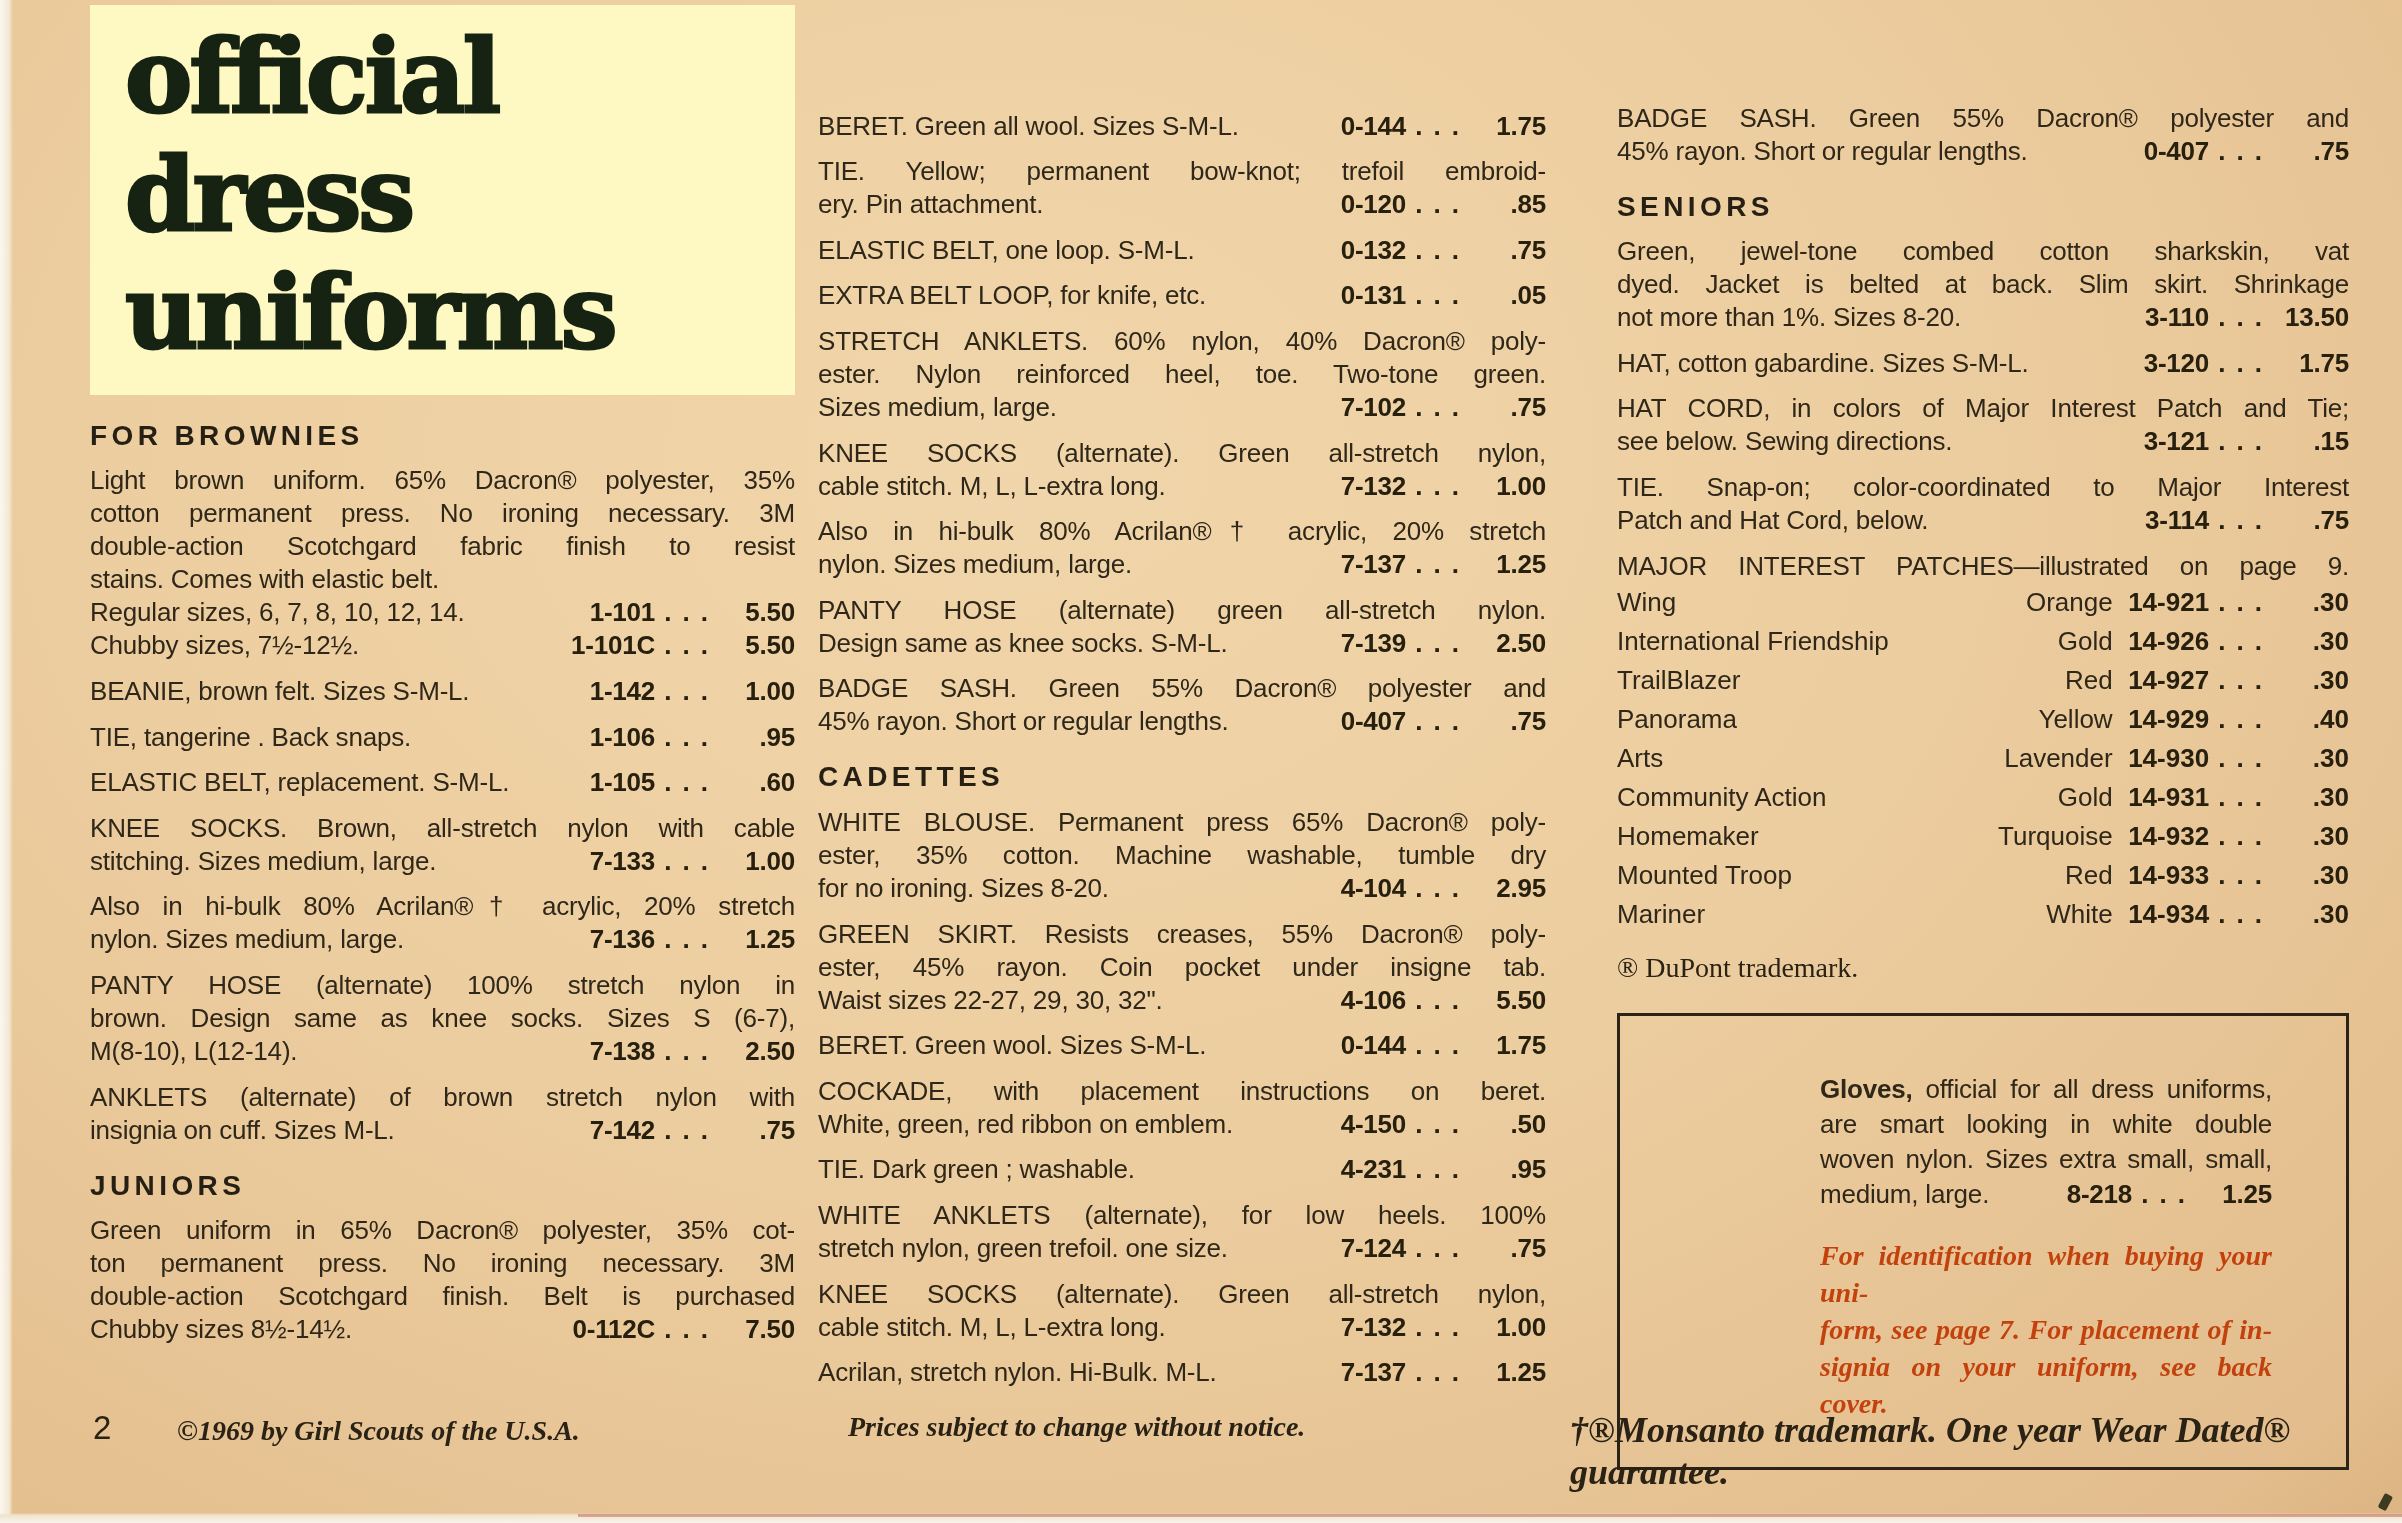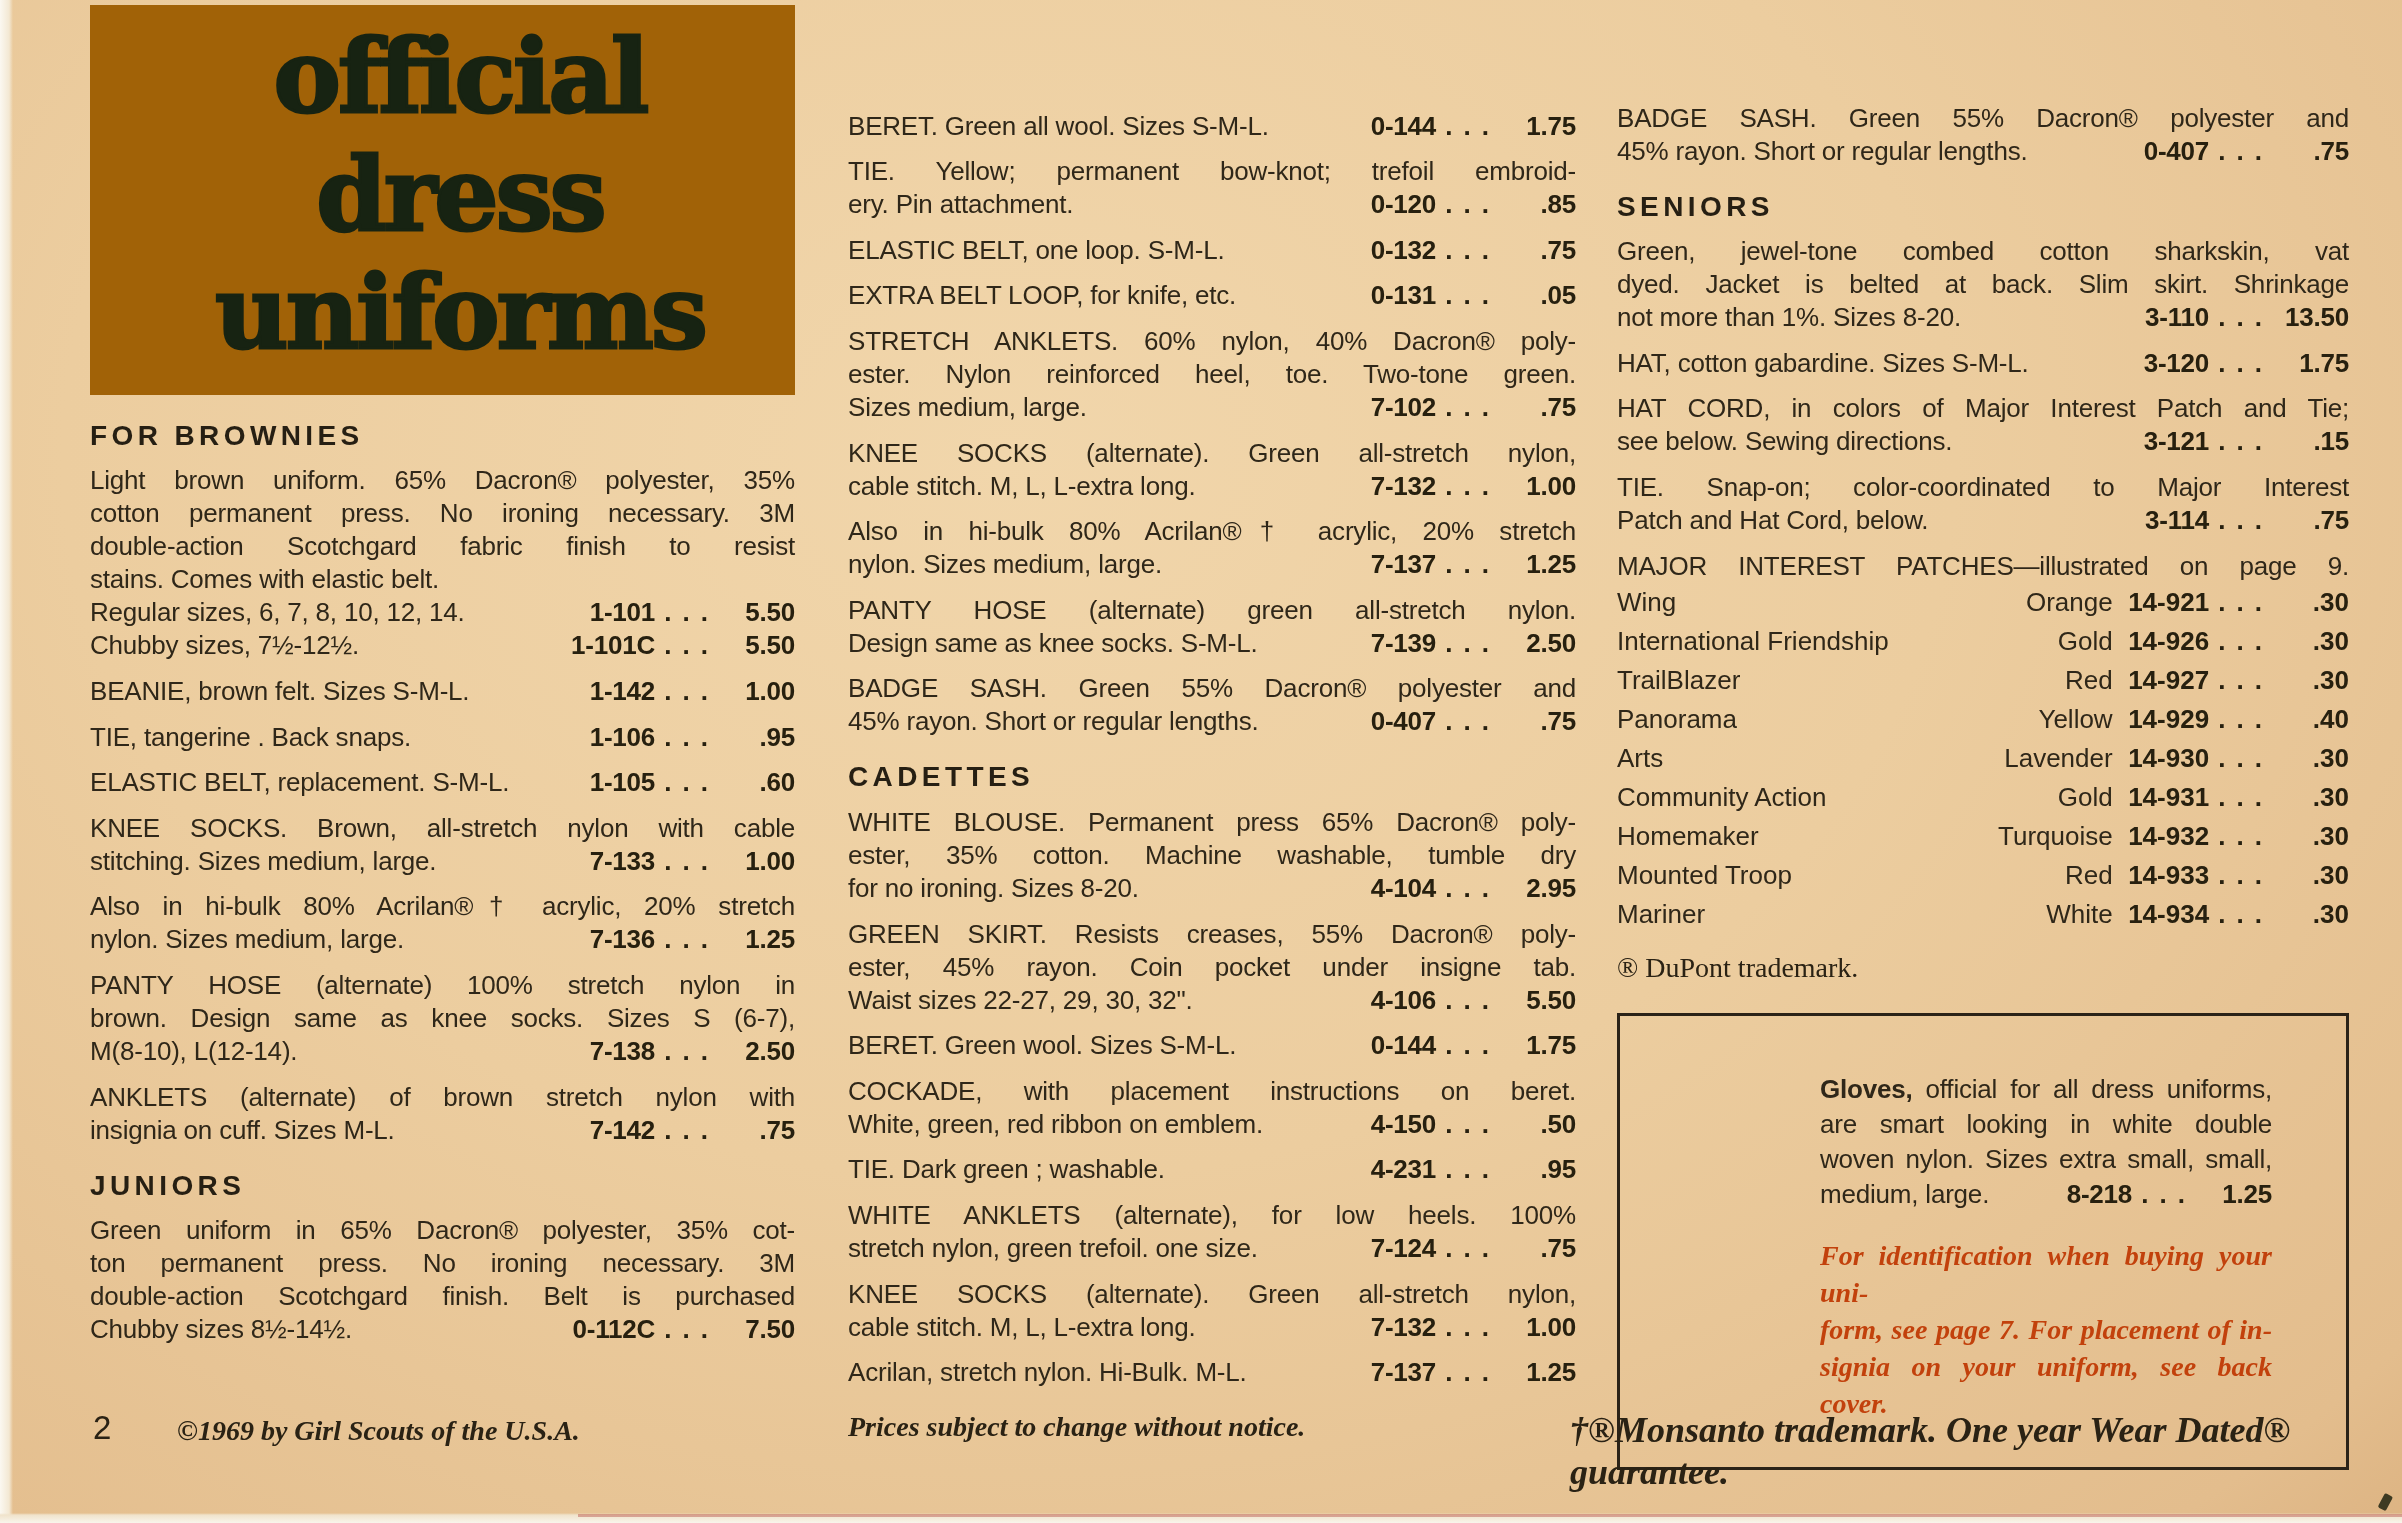--- a/index.html
+++ b/index.html
@@ -15,21 +15,21 @@
     background:linear-gradient(90deg,#fbf8f1 0%,#f3e8d3 70%,rgba(243,232,211,0) 100%);}
   .edge-bottom{position:absolute;left:0;bottom:0;width:100%;height:9.7px;
     background:linear-gradient(0deg,#f9f5ec 0%,#f0e3cb 80%,rgba(240,227,203,0) 100%);}
   .red-hairline{position:absolute;left:578px;bottom:5.8px;width:1824px;height:2.9px;
     background:rgba(178,62,54,.4);}
   .speck{position:absolute;right:13.6px;bottom:13.6px;width:8.7px;height:15.5px;
     background:#3d3a22;transform:rotate(28deg);border-radius:1.9px;}
 
   .col{position:absolute;top:0;box-sizing:border-box}
   #col-left{left:90px;width:705px;padding-top:4.9px}
-  #col-middle{left:848px;width:728px;padding-top:97px}
+  #col-middle{left:818px;width:728px;padding-top:97px}
   #col-right{left:1617px;width:732px;padding-top:89px}
 
   .title-box{width:705px;height:390px;margin:0 0 25px 0;
     padding:13.6px 0 0 35px;box-sizing:border-box;}
   .title-word{
     font-family:"DejaVu Serif", serif;font-weight:bold;
     font-size:101px;line-height:118px;letter-spacing:-2.9px;color:#172312;
     -webkit-text-stroke:2.9px #172312;
   }
 
@@ -70,21 +70,21 @@
 </style>
 </head>
 <body>
 
 <div class="edge-left"></div>
 <div class="edge-bottom"></div>
 <div class="red-hairline"></div>
 <div class="speck"></div>
 
 <div class="col" id="col-left">
-  <div class="title-box" id="title-box" style="background: #a16207; text-align: center;">
+  <div class="title-box" id="title-box" style="background: #fef9c3;">
     <div class="title-word">official</div>
     <div class="title-word">dress</div>
     <div class="title-word">uniforms</div>
   </div>
   <div>
       <div class="heading">FOR BROWNIES</div>
       <div class="item">
         <div class="line j">Light brown uniform. 65% Dacron® polyester, 35%</div>
         <div class="line j">cotton permanent press. No ironing necessary. 3M</div>
         <div class="line j">double-action Scotchgard fabric finish to resist</div>

